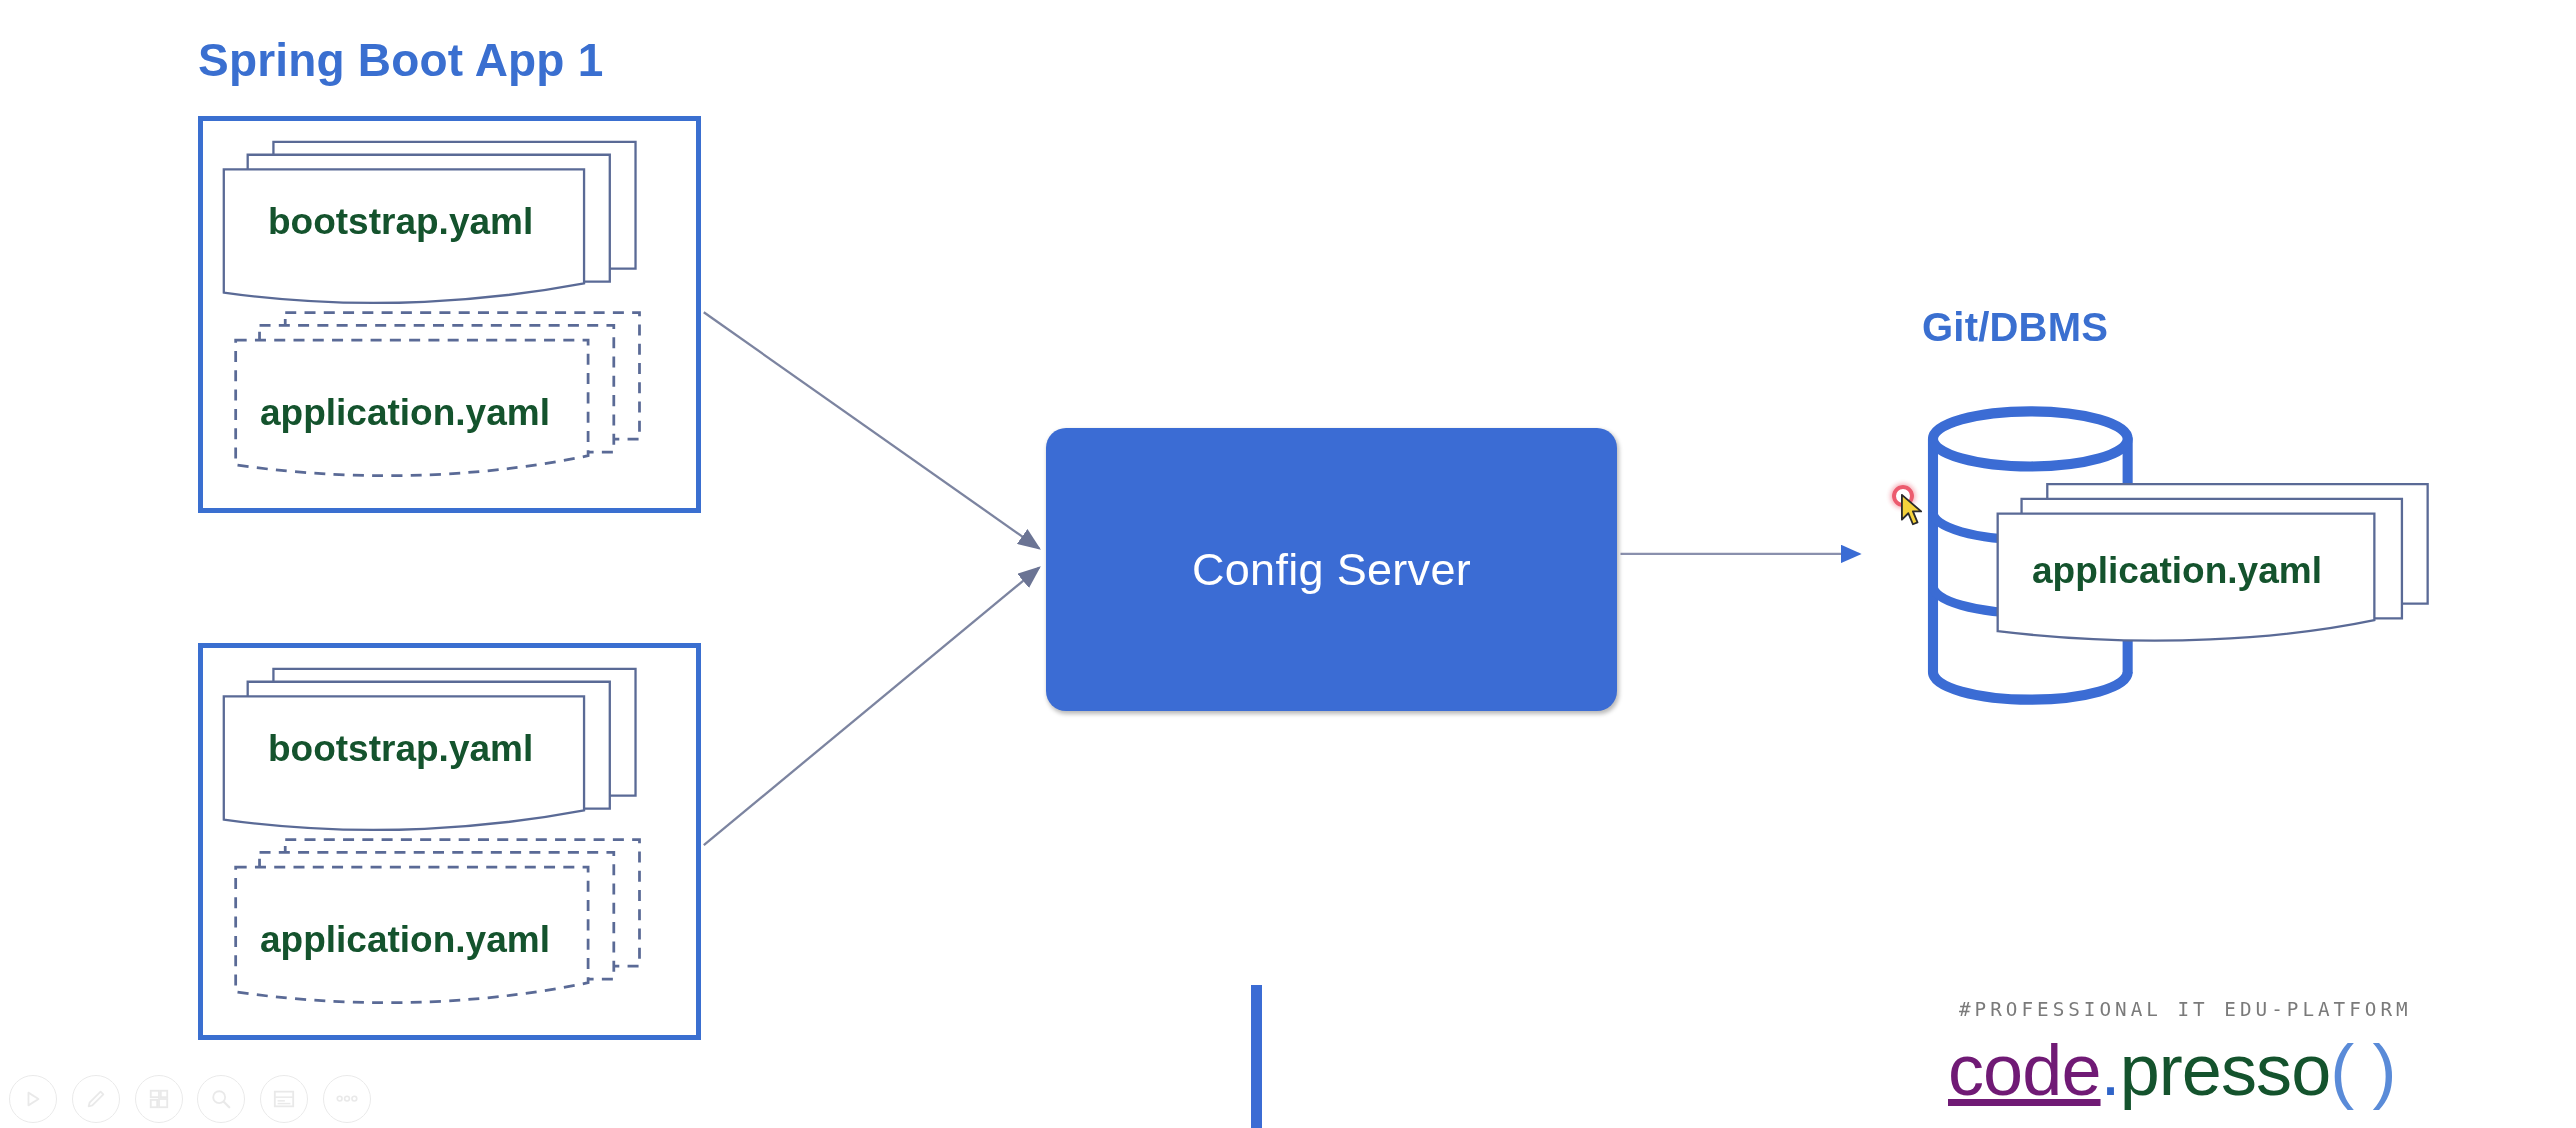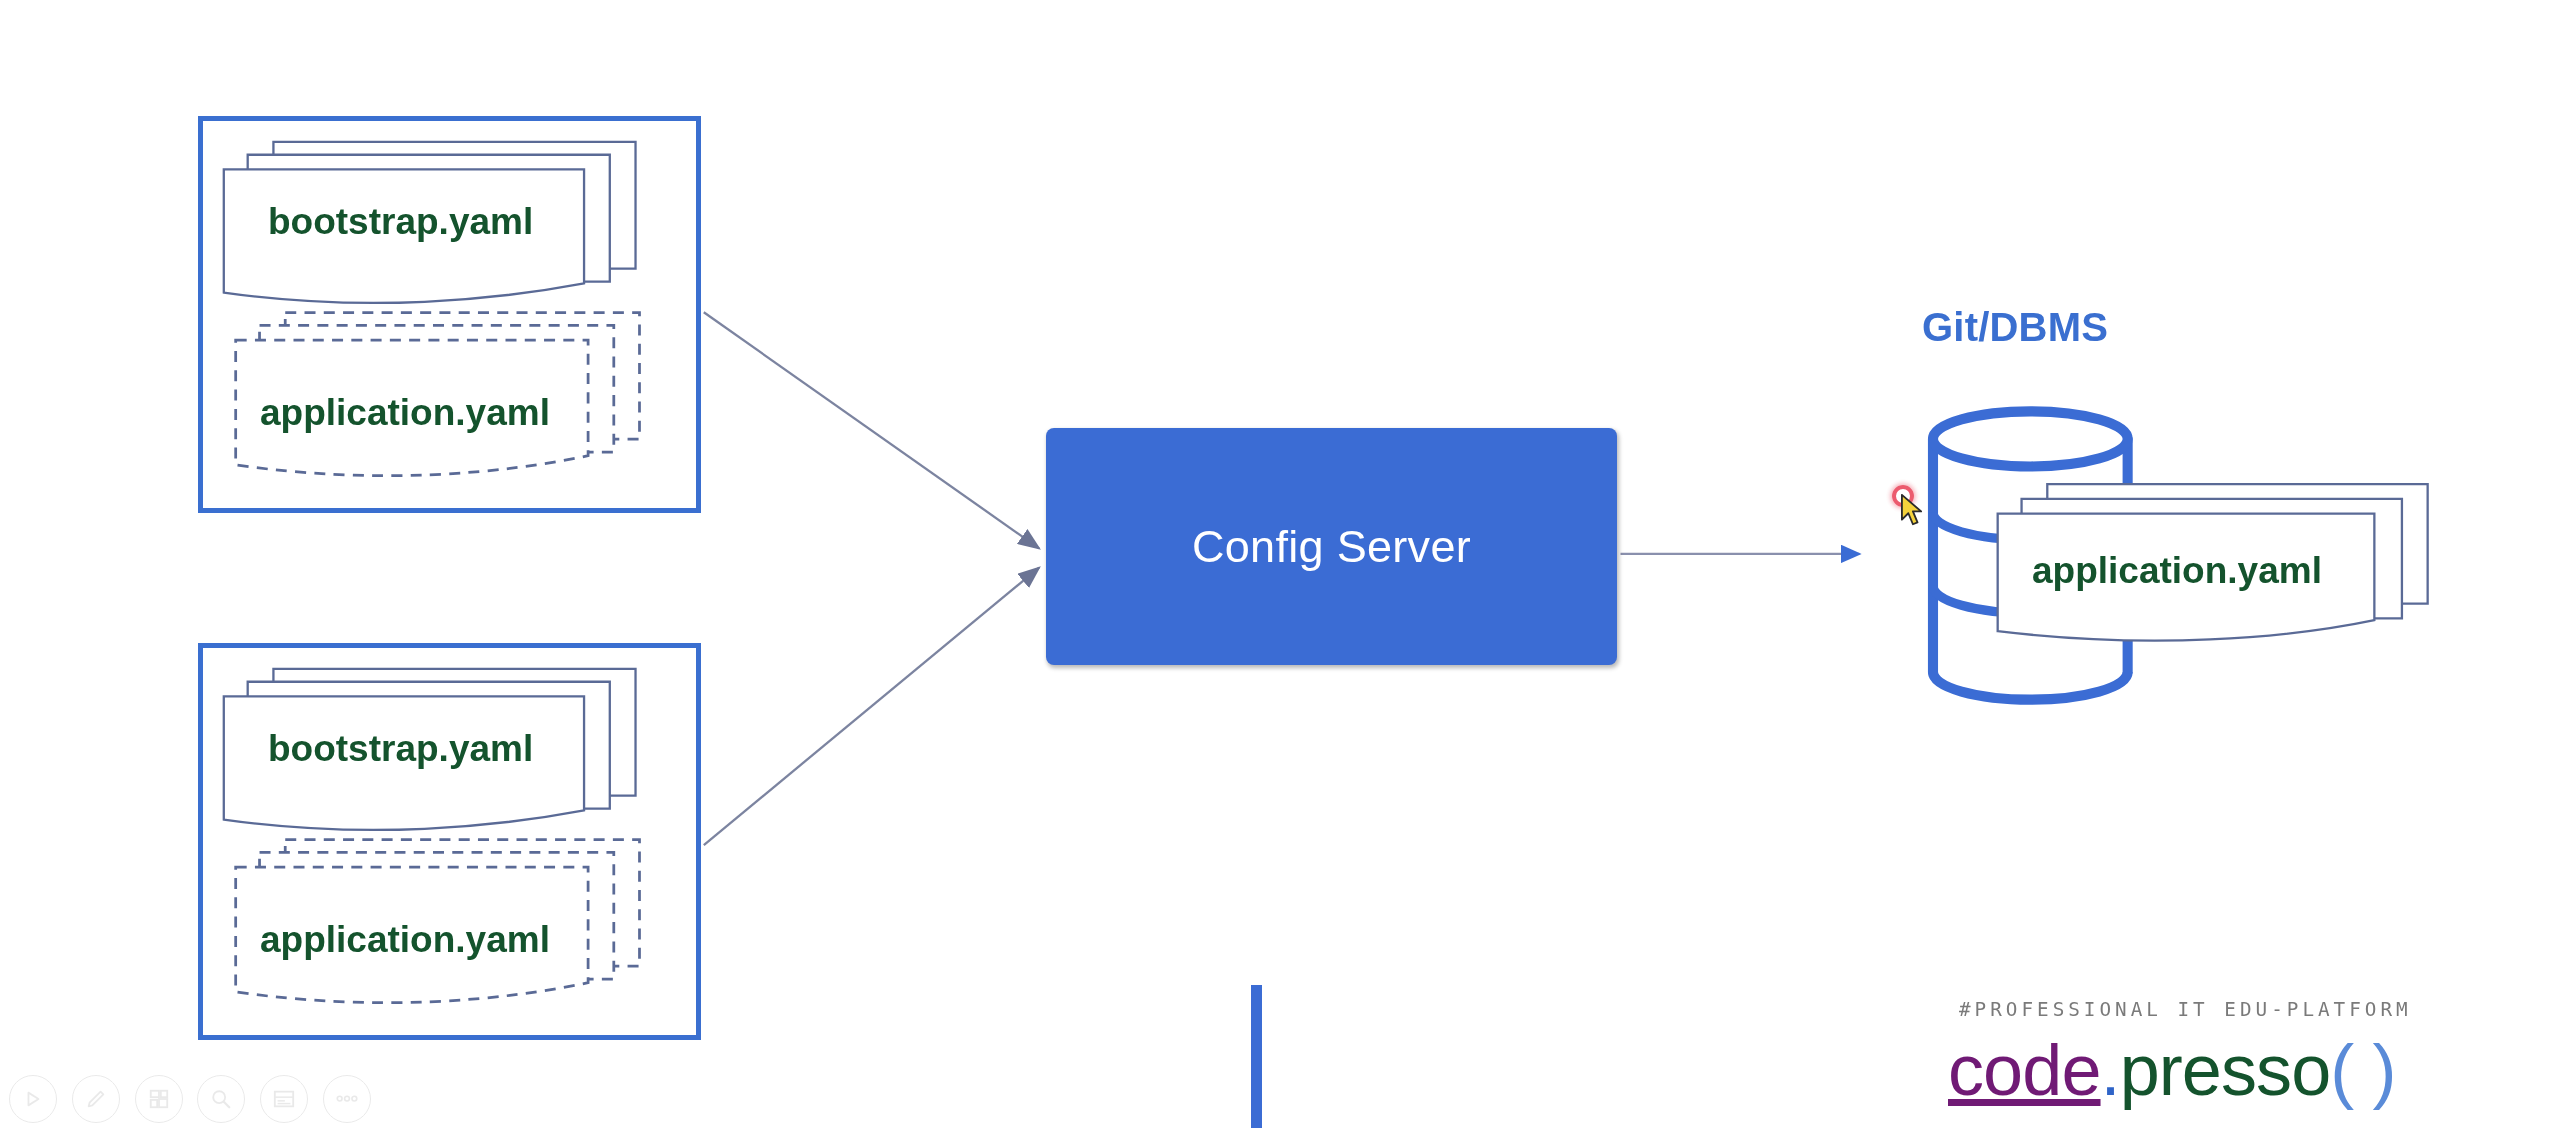--- a/index.html
+++ b/index.html
@@ -69,23 +69,23 @@
   #label-boot-2 { left: 268px; top: 730px; }
   #stack-app-2  { left: 232px; top: 830px; }
   #label-app-2  { left: 260px; top: 921px; }
 
   
   #config-server {
     position: absolute;
     left: 1046px;
     top: 428px;
     width: 571px;
-    height: 237px;
+    height: 283px;
     background: #3b6cd4;
-    border-radius: 8px;
+    border-radius: 20px;
     box-shadow: 1.8px 2.8px 4.6px rgba(0,0,0,0.28);
     display: flex;
     align-items: center;
     justify-content: center;
   }
   #config-server-label {
     color: #ffffff;
     font-size: 45px;
     letter-spacing: 0.3px;
     white-space: nowrap;
@@ -194,20 +194,21 @@
     background: transparent;
     cursor: pointer;
   }
   .tool-btn svg { display: block; }
 </style>
 </head>
 <body>
 
 <div id="slide">
 
+  <div class="section-title" id="title-app1">Spring Boot App 1</div>
 
   <div class="app-box" id="app-box-1"></div>
 
   <div class="doc-stack" id="stack-boot-1">
     <svg width="423" height="193" viewBox="0 0 460 210">
       <path d="M58 14 H452 V152 H58 Z" fill="#ffffff" stroke="#5a6a96" stroke-width="2.5"></path>
       <path d="M30 28 H424 V166 H30 Z" fill="#ffffff" stroke="#5a6a96" stroke-width="2.5"></path>
       <path d="M4 44 H396 V168 C300 186 160 200 4 178 Z" fill="#ffffff" stroke="#5a6a96" stroke-width="2.5"></path>
     </svg>
   </div>

